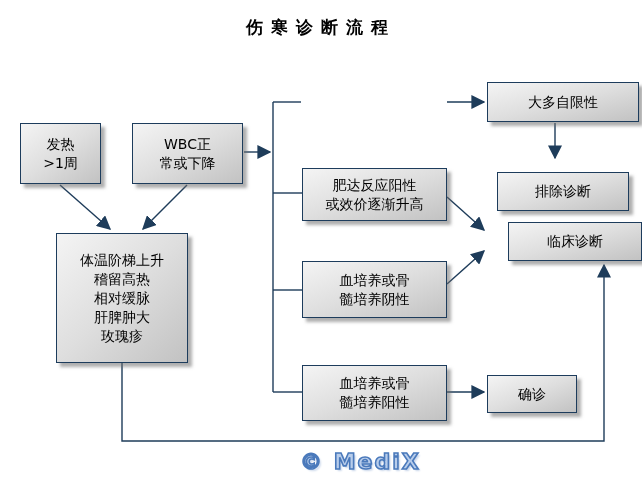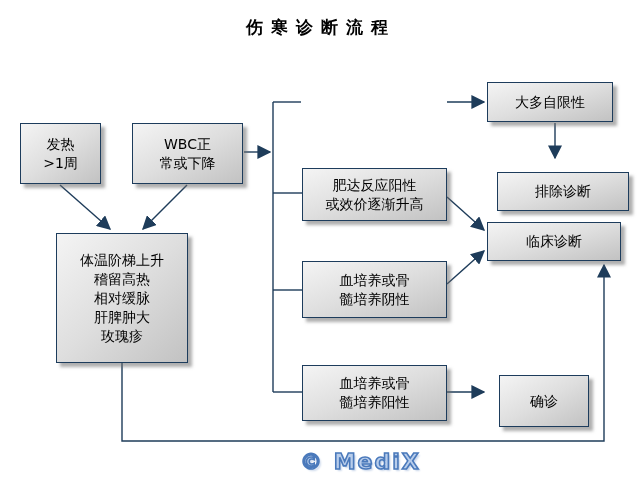--- a/index.html
+++ b/index.html
@@ -72,46 +72,46 @@
 
   <div class="node" style="left:56px; top:233px; width:132px; height:130px;">
     <div>体温阶梯上升</div>
     <div>稽留高热</div>
     <div>相对缓脉</div>
     <div>肝脾肿大</div>
     <div>玫瑰疹</div>
   </div>
 
 
-  <div class="node" style="left:487px; top:82px; width:126px; height:40px;">
+  <div class="node" style="left:487px; top:82px; width:152px; height:40px;">
     <div>大多自限性</div>
   </div>
 
   <div class="node" style="left:497px; top:144px; width:132px; height:39px;margin-top:28px;">
     <div>排除诊断</div>
   </div>
 
   <div class="node" style="left:302px; top:168px; width:145px; height:53px;">
     <div>肥达反应阳性</div>
     <div>或效价逐渐升高</div>
   </div>
 
-  <div class="node" style="left:487px; top:222px; width:134px; height:39px;">
+  <div class="node" style="left:508px; top:222px; width:134px; height:39px;">
     <div>临床诊断</div>
   </div>
 
   <div class="node" style="left:302px; top:261px; width:145px; height:57px;">
     <div>血培养或骨</div>
     <div>髓培养阴性</div>
   </div>
 
   <div class="node" style="left:302px; top:365px; width:145px; height:56px;">
     <div>血培养或骨</div>
     <div>髓培养阳性</div>
   </div>
 
-  <div class="node" style="left:487px; top:375px; width:90px; height:52px;margin-left:12px;">
+  <div class="node" style="left:487px; top:375px; width:90px; height:38px;">
     <div>确诊</div>
   </div>
 
   <div class="watermark">© MediX</div>
 
 </div>
 
 </body></html>

